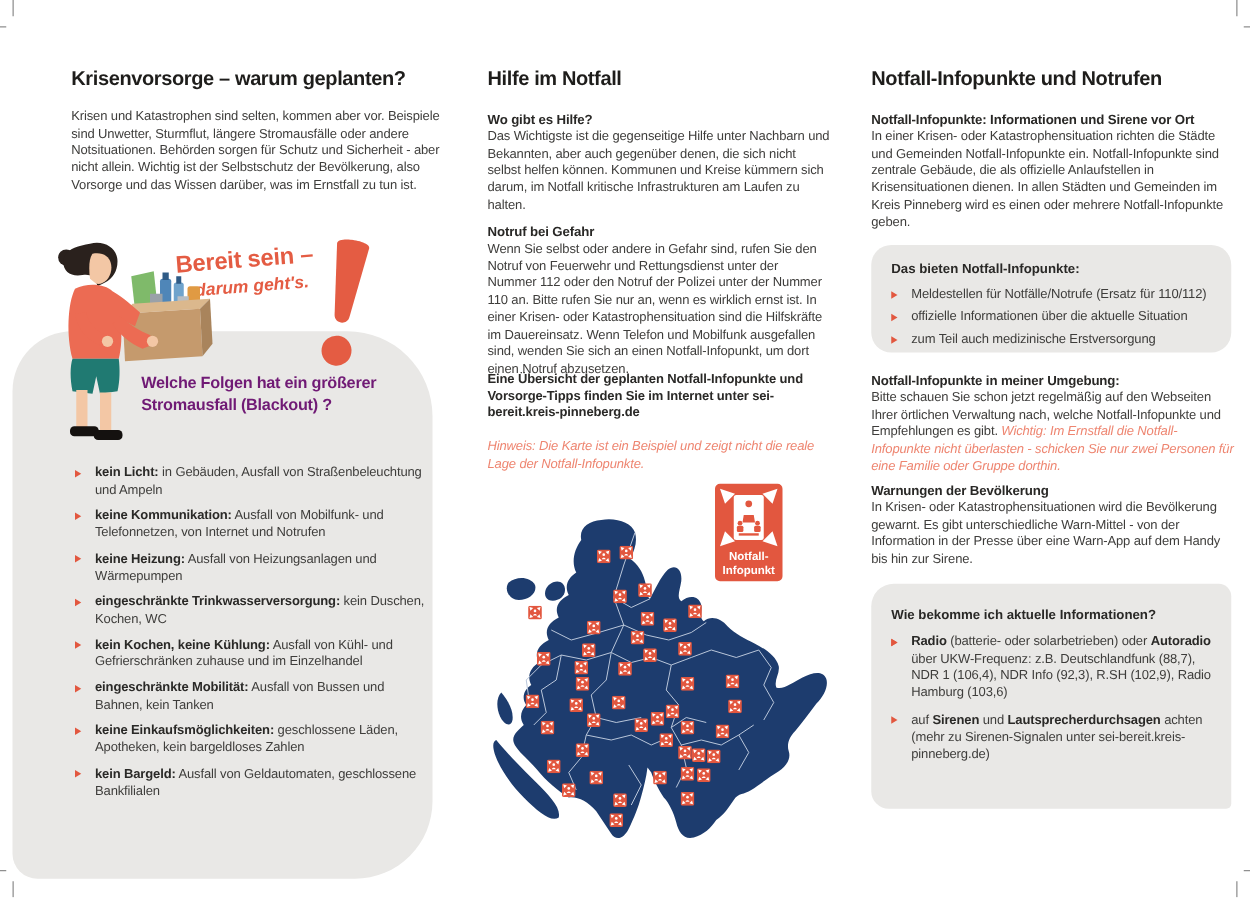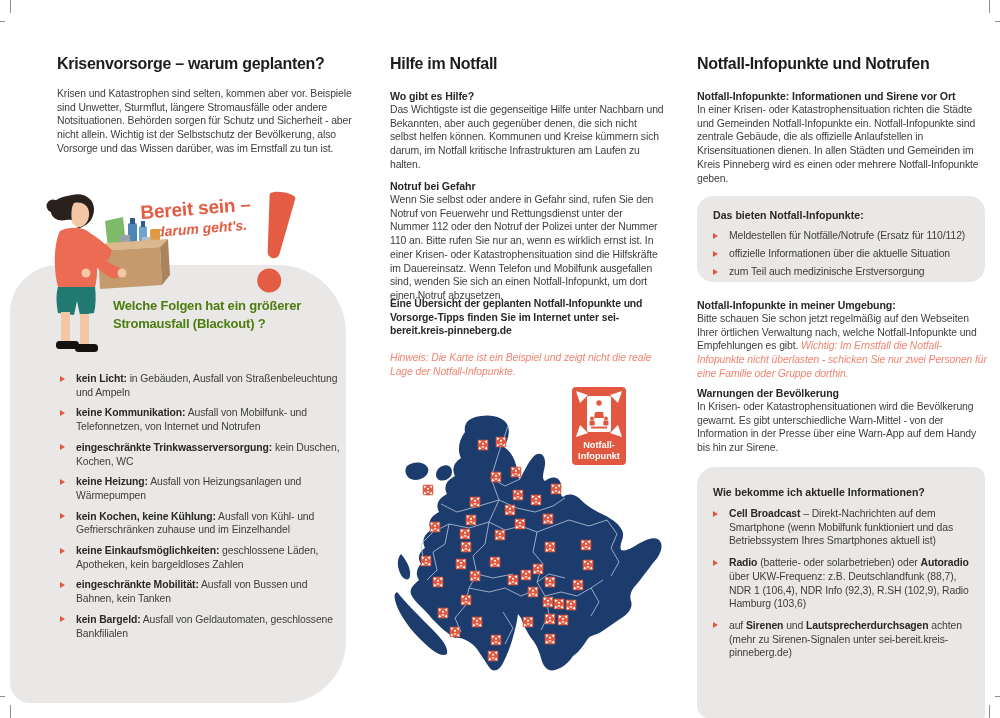--- a/index.html
+++ b/index.html
@@ -12,21 +12,21 @@
   .bold{font-weight:700;color:#2a2927;}
   .accent{color:#ee8570;font-style:italic;}
   .panel{background:#e9e8e6;}
   .blist{list-style:none;margin:0;padding:0;}
   .blist li{position:relative;padding-left:16px;}
   .blist .tri{position:absolute;left:0;top:3.5px;width:0;height:0;
       border-left:5.5px solid #e2573f;border-top:3.5px solid transparent;border-bottom:3.5px solid transparent;}
   .left-list li{margin-bottom:7px;}
   .box1-list li{margin-bottom:4.5px;}
   .box2-list li{margin-bottom:8px;}
-  .panel-h{margin:0;font-size:13px;line-height:18px;font-weight:700;color:#4d7c0f;letter-spacing:-0.2px;}
+  .panel-h{margin:0;font-size:13px;line-height:18px;font-weight:700;color:#701a75;letter-spacing:-0.2px;}
   .slogan{transform:rotate(-4.5deg);color:#e45c43;}
   .slogan .l1{font-size:19px;font-weight:700;letter-spacing:-0.2px;}
   .slogan .l2{font-size:14px;font-weight:700;font-style:italic;margin-left:14px;margin-top:1px;}
   .note-bold{font-weight:700;color:#2a2927;}
   .cropmark{background:#8f8f8f;}
   .gbox-title{margin:0;font-size:10.6px;font-weight:700;color:#292826;}
 </style>
 </head>
 <body>
 
@@ -81,25 +81,25 @@
     <rect x="36" y="121" width="9" height="30" fill="#f3c7a5"></rect>
     <rect x="12" y="148" width="23" height="8" rx="3.5" fill="#14110f"></rect>
     <rect x="31" y="151" width="23" height="8" rx="3.5" fill="#14110f"></rect>
   </svg>
 
   <h2 class="abs panel-h" style="left:113px;top:297px;width:208px">Welche Folgen hat ein größerer Stromausfall (Blackout) ?</h2>
 
   <ul class="abs blist left-list body" style="left:60px;top:372px;width:282px">
       <li><span class="tri"></span><span><span class="bold">kein Licht:</span><span> in Gebäuden, Ausfall von Straßenbeleuchtung und Ampeln</span></span></li>
       <li><span class="tri"></span><span><span class="bold">keine Kommunikation:</span><span> Ausfall von Mobilfunk- und Telefonnetzen, von Internet und Notrufen</span></span></li>
+      <li><span class="tri"></span><span><span class="bold">keine Heizung:</span><span> Ausfall von Heizungsanlagen und Wärmepumpen</span></span></li>
       <li><span class="tri"></span><span><span class="bold">eingeschränkte Trinkwasserversorgung:</span><span> kein Duschen, Kochen, WC</span></span></li>
-      <li><span class="tri"></span><span><span class="bold">keine Heizung:</span><span> Ausfall von Heizungsanlagen und Wärmepumpen</span></span></li>
       <li><span class="tri"></span><span><span class="bold">kein Kochen, keine Kühlung:</span><span> Ausfall von Kühl- und Gefrierschränken zuhause und im Einzelhandel</span></span></li>
+      <li><span class="tri"></span><span><span class="bold">eingeschränkte Mobilität:</span><span> Ausfall von Bussen und Bahnen, kein Tanken</span></span></li>
       <li><span class="tri"></span><span><span class="bold">keine Einkaufsmöglichkeiten:</span><span> geschlossene Läden, Apotheken, kein bargeldloses Zahlen</span></span></li>
-      <li><span class="tri"></span><span><span class="bold">eingeschränkte Mobilität:</span><span> Ausfall von Bussen und Bahnen, kein Tanken</span></span></li>
       <li><span class="tri"></span><span><span class="bold">kein Bargeld:</span><span> Ausfall von Geldautomaten, geschlossene Bankfilialen</span></span></li>
     </ul>
 
   <h1 class="abs title" style="left:390px;top:55px;width:280px">Hilfe im Notfall</h1>
   <h3 class="abs sub" style="left:390px;top:90px;width:274px">Wo gibt es Hilfe?</h3>
   <p class="abs body" style="left:390px;top:103px;width:274px">Das Wichtigste ist die gegenseitige Hilfe unter Nachbarn und Bekannten, aber auch gegenüber denen, die sich nicht selbst helfen können. Kommunen und Kreise kümmern sich darum, im Notfall kritische Infrastrukturen am Laufen zu halten.</p>
   <h3 class="abs sub" style="left:390px;top:180px;width:274px">Notruf bei Gefahr</h3>
   <p class="abs body" style="left:390px;top:193px;width:274px">Wenn Sie selbst oder andere in Gefahr sind, rufen Sie den Notruf von Feuerwehr und Rettungsdienst unter der Nummer 112 oder den Notruf der Polizei unter der Nummer 110 an. Bitte rufen Sie nur an, wenn es wirklich ernst ist. In einer Krisen- oder Katastrophensituation sind die Hilfskräfte im Dauereinsatz. Wenn Telefon und Mobilfunk ausgefallen sind, wenden Sie sich an einen Notfall-Infopunkt, um dort einen Notruf abzusetzen.</p>
   <p class="abs body note-bold" style="left:390px;top:297px;width:274px">Eine Übersicht der geplanten Notfall-Infopunkte und Vorsorge-Tipps finden Sie im Internet unter sei-bereit.kreis-pinneberg.de</p>
   <p class="abs body accent" style="left:390px;top:351px;width:274px">Hinweis: Die Karte ist ein Beispiel und zeigt nicht die reale Lage der Notfall-Infopunkte.</p>
@@ -227,22 +227,22 @@
         <li><span class="tri"></span><span><span>zum Teil auch medizinische Erstversorgung</span></span></li>
       </ul>
   </div>
 
   <h3 class="abs sub" style="left:697px;top:299px;width:292px">Notfall-Infopunkte in meiner Umgebung:</h3>
   <p class="abs body" style="left:697px;top:312px;width:292px"><span>Bitte schauen Sie schon jetzt regelmäßig auf den Webseiten Ihrer örtlichen Verwaltung nach, welche Notfall-Infopunkte und Empfehlungen es gibt. </span><span class="accent">Wichtig: Im Ernstfall die Notfall-Infopunkte nicht überlasten - schicken Sie nur zwei Personen für eine Familie oder Gruppe dorthin.</span></p>
 
   <h3 class="abs sub" style="left:697px;top:387px;width:292px">Warnungen der Bevölkerung</h3>
   <p class="abs body" style="left:697px;top:400px;width:292px">In Krisen- oder Katastrophensituationen wird die Bevölkerung gewarnt. Es gibt unterschiedliche Warn-Mittel - von der Information in der Presse über eine Warn-App auf dem Handy bis hin zur Sirene.</p>
 
-  <div class="abs panel" style="left:697px;top:467px;width:288px;height:252px;border-radius:18px 10px 4px 14px">
+  <div class="abs panel" style="left:697px;top:467px;width:288px;height:180px;border-radius:18px 10px 4px 14px">
     <h4 class="gbox-title" style="margin:19px 0 9px 16px">Wie bekomme ich aktuelle Informationen?</h4>
     <ul class="blist box2-list body" style="margin-left:16px;width:256px">
-        <li><span class="tri"></span><span><span class="bold">Cell Broadcast</span><span> – Direkt-Nachrichten auf dem Smartphone (wenn Mobilfunk funktioniert und das Betriebssystem Ihres Smartphones aktuell ist)</span></span></li>
+        <li><span class="tri"></span></li>
         <li><span class="tri"></span><span><span class="bold">Radio</span><span> (batterie- oder solarbetrieben) oder </span><span class="bold">Autoradio</span><span> über UKW-Frequenz: z.B. Deutschlandfunk (88,7), NDR 1 (106,4), NDR Info (92,3), R.SH (102,9), Radio Hamburg (103,6)</span></span></li>
         <li><span class="tri"></span><span><span>auf </span><span class="bold">Sirenen</span><span> und </span><span class="bold">Lautsprecherdurchsagen</span><span> achten (mehr zu Sirenen-Signalen unter sei-bereit.kreis-pinneberg.de)</span></span></li>
       </ul>
   </div>
 
 </div>
 
 </body></html>

